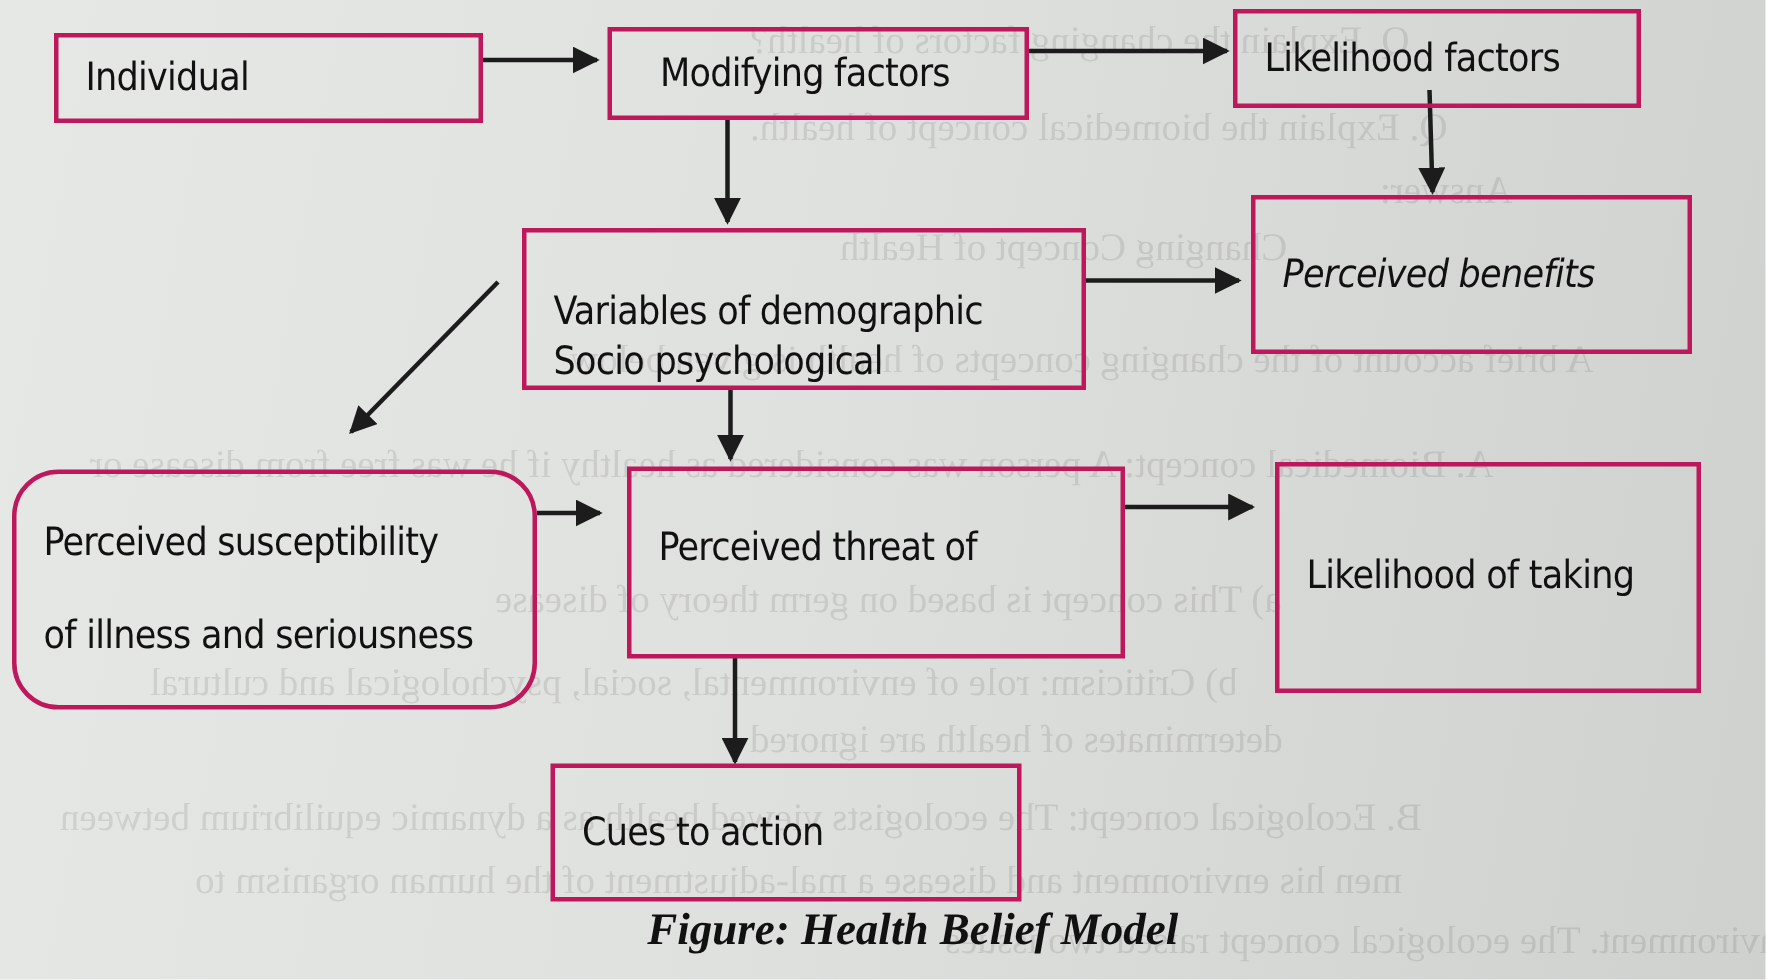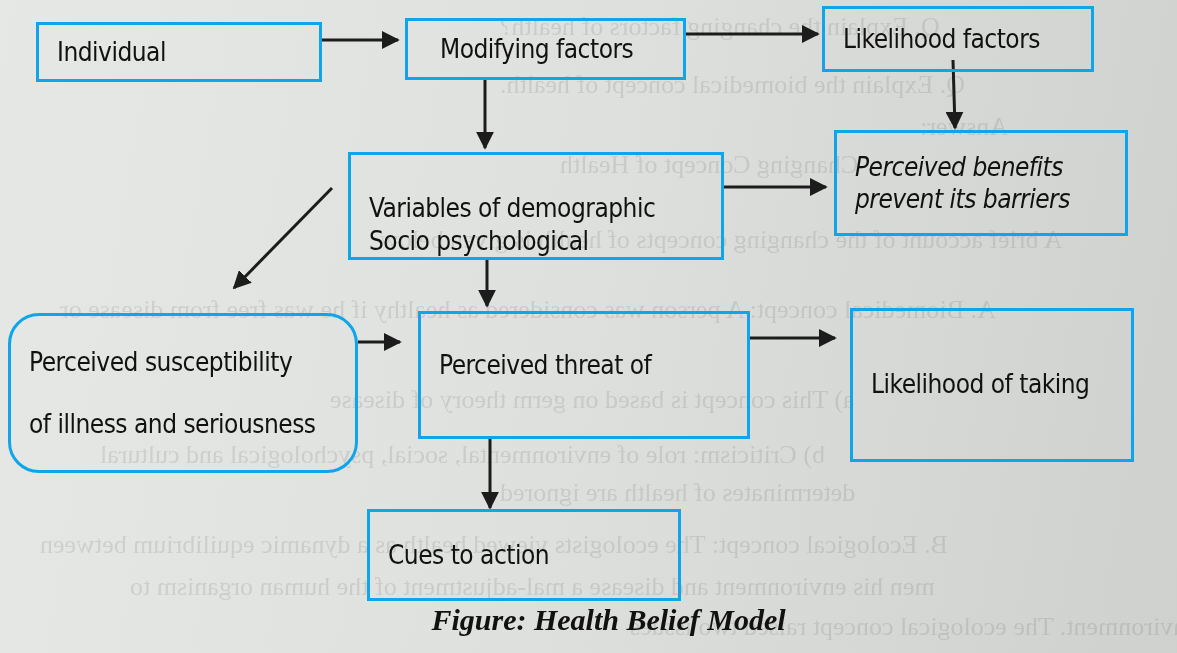--- a/index.html
+++ b/index.html
@@ -6,21 +6,21 @@
   body {
     width: 1177px; height: 653px; overflow: hidden; position: relative;
     background: linear-gradient(100deg, #e6e8e5 0%, #dfe1de 45%, #d6d8d5 75%, #cfd1ce 100%);
     font-family: "Liberation Sans", "DejaVu Sans", sans-serif;
   }
   .bleed {
     position: absolute; font-family: "Liberation Serif", serif; color: rgba(60,60,60,0.13);
     font-size: 26px; white-space: nowrap; transform: scaleX(-1); pointer-events: none;
   }
   .box {
-    position: absolute; box-sizing: border-box; border: 3px solid #0ea5e9;
+    position: absolute; box-sizing: border-box; border: 3px solid #be185d;
     color: #111; font-size: 26px; line-height: 1.25; padding-left: 18px;
     display: flex; flex-direction: column; justify-content: center;
     font-family: "DejaVu Sans Condensed", "Liberation Sans Narrow", "Liberation Sans", sans-serif;
     letter-spacing: -0.5px;
   }
   svg.arrows { position: absolute; left: 0; top: 0; width: 1177px; height: 653px; }
   .caption {
     position: absolute; left: 0; width: 1177px; top: 603px; text-align: center;
     font-family: "Liberation Serif", serif; font-style: italic; font-weight: bold;
     font-size: 30px; color: #111; margin-left: 20px;
@@ -74,21 +74,20 @@
   <span>Likelihood factors</span>
 </div>
 
 <div class="box" style="left:348px;top:152px;width:376px;height:108px;justify-content:flex-end;">
   <span>Variables of demographic</span>
   <span>Socio psychological</span>
 </div>
 
 <div class="box" style="left:834px;top:130px;width:294px;height:106px;font-style:italic;">
   <span>Perceived benefits</span>
-  <span>prevent its barriers</span>
 </div>
 
 <div class="box" style="left:8px;top:313px;width:350px;height:160px;line-height:2.4;border-radius:31px;">
   <span>Perceived susceptibility</span>
   <span>of illness and seriousness</span>
 </div>
 
 <div class="box" style="left:418px;top:311px;width:332px;height:128px;line-height:1.6;padding-bottom:18px;">
   <span>Perceived threat of</span>
 </div>

